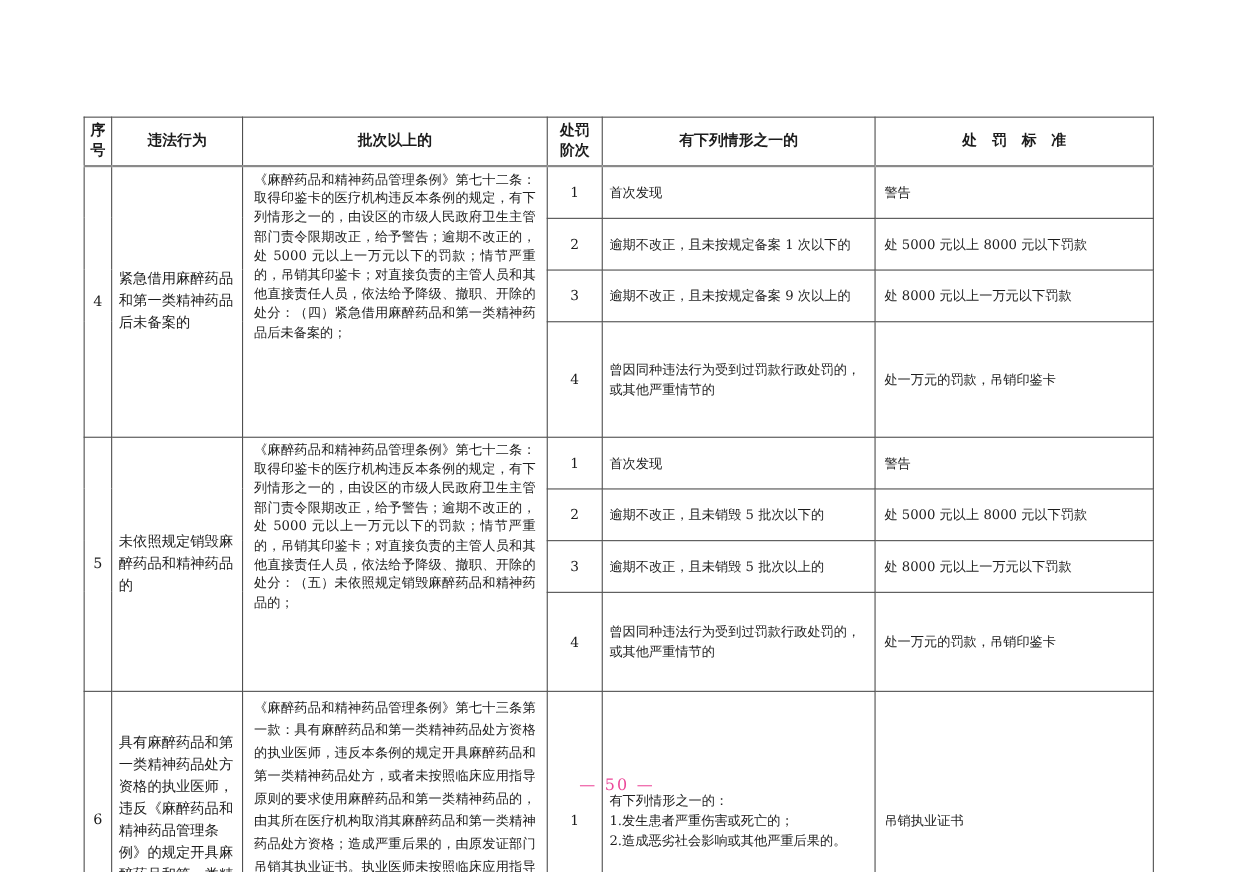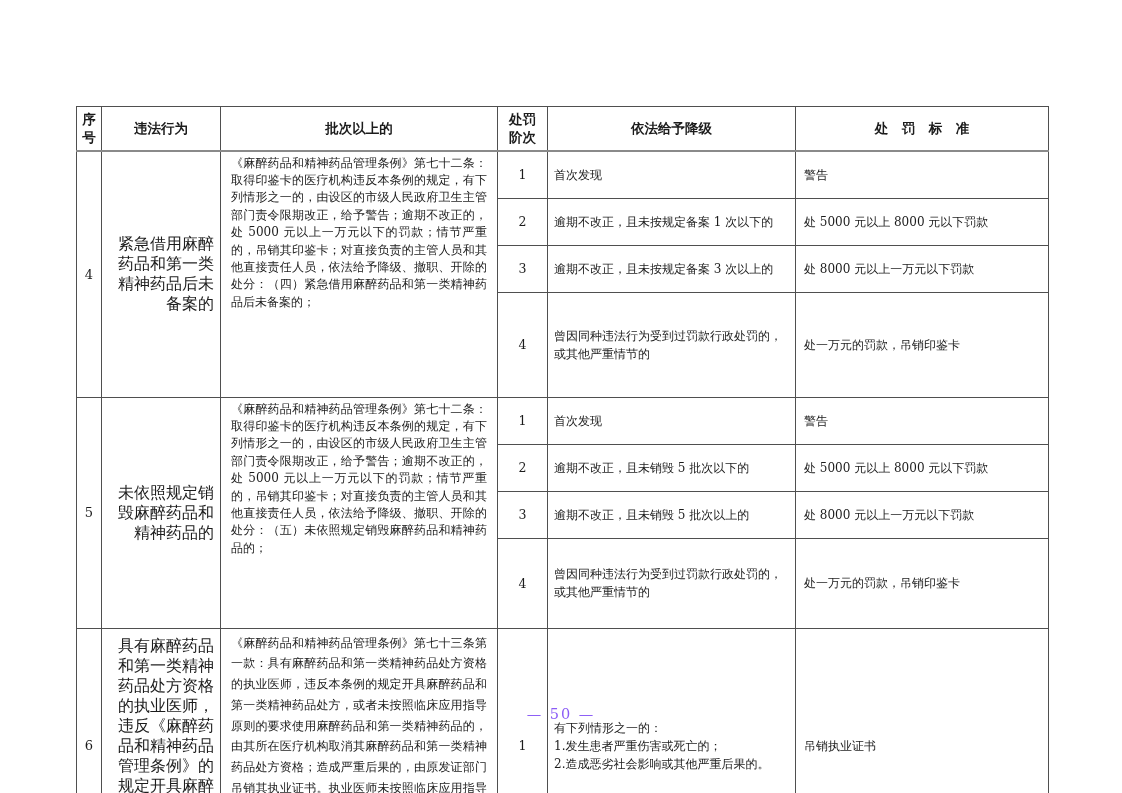--- a/index.html
+++ b/index.html
@@ -45,24 +45,24 @@
   }
   tr.hdr { height: 44px; }
   .preline { white-space: pre-line; }
 
   td.no {
     text-align: center;
     vertical-align: middle;
     font-size: 13px;
   }
   td.vio {
-    text-align: right;
+    text-align: left;
     vertical-align: middle;
     padding: 2px 6px;
-    font-size: 16px;
+    font-size: 13px;
     line-height: 20px;
   }
   td.legal {
     text-align: justify;
     text-justify: inter-ideograph;
     vertical-align: top;
     padding: 3px 10px 2px 10px;
     font-size: 12px;
     line-height: 17.4px;
   }
@@ -94,21 +94,21 @@
   tr.h220 { height: 220px; }
 
   .pageno {
     position: absolute;
     left: 0;
     top: 706px;
     width: 1122px;
     text-align: center;
     font-size: 14.5px;
     letter-spacing: 2px;
-    color: #8b5cf6;
+    color: #ec4899;
   }
 </style>
 </head>
 <body>
 
 <div class="page">
 
   <table class="law-table">
     <colgroup>
       <col style="width:25px">
@@ -119,42 +119,42 @@
       <col style="width:253px">
     </colgroup>
     <thead>
       <tr class="hdr">
         <th class="preline">序
 号</th>
         <th>违法行为</th>
         <th>批次以上的</th>
         <th class="preline">处罚
 阶次</th>
-        <th>依法给予降级</th>
+        <th>有下列情形之一的</th>
         <th>处　罚　标　准</th>
       </tr>
     </thead>
     <tbody>
 
       <tr class="h20">
         <td class="no" rowspan="4">4</td>
         <td class="vio" rowspan="4">紧急借用麻醉药品和第一类精神药品后未备案的</td>
         <td class="legal" rowspan="4">《麻醉药品和精神药品管理条例》第七十二条：取得印鉴卡的医疗机构违反本条例的规定，有下列情形之一的，由设区的市级人民政府卫生主管部门责令限期改正，给予警告；逾期不改正的，处 5000 元以上一万元以下的罚款；情节严重的，吊销其印鉴卡；对直接负责的主管人员和其他直接责任人员，依法给予降级、撤职、开除的处分：（四）紧急借用麻醉药品和第一类精神药品后未备案的；</td>
         <td class="lvl">1</td>
         <td class="dis">首次发现</td>
         <td class="std">警告</td>
       </tr>
       <tr class="h22">
         <td class="lvl">2</td>
         <td class="dis">逾期不改正，且未按规定备案 1 次以下的</td>
         <td class="std">处 5000 元以上 8000 元以下罚款</td>
       </tr>
       <tr class="h21">
         <td class="lvl">3</td>
-        <td class="dis">逾期不改正，且未按规定备案 3 次以上的</td>
+        <td class="dis">逾期不改正，且未按规定备案 9 次以上的</td>
         <td class="std">处 8000 元以上一万元以下罚款</td>
       </tr>
       <tr class="h105">
         <td class="lvl">4</td>
         <td class="dis">曾因同种违法行为受到过罚款行政处罚的，或其他严重情节的</td>
         <td class="std">处一万元的罚款，吊销印鉴卡</td>
       </tr>
 
       <tr class="h22">
         <td class="no" rowspan="4">5</td>

